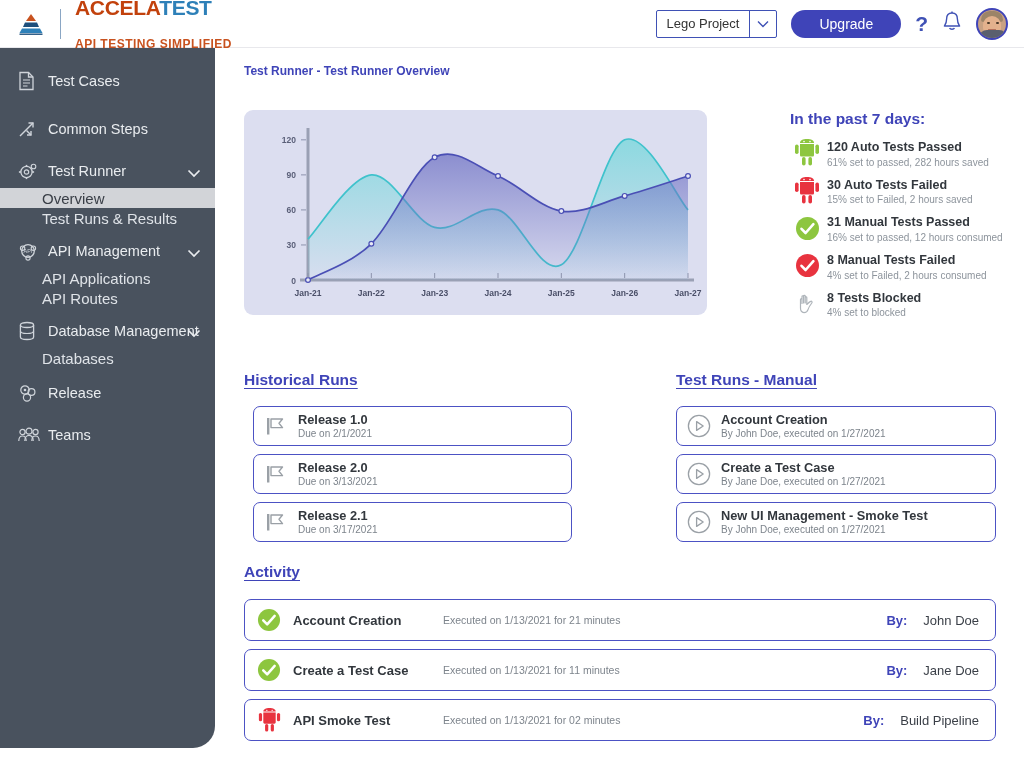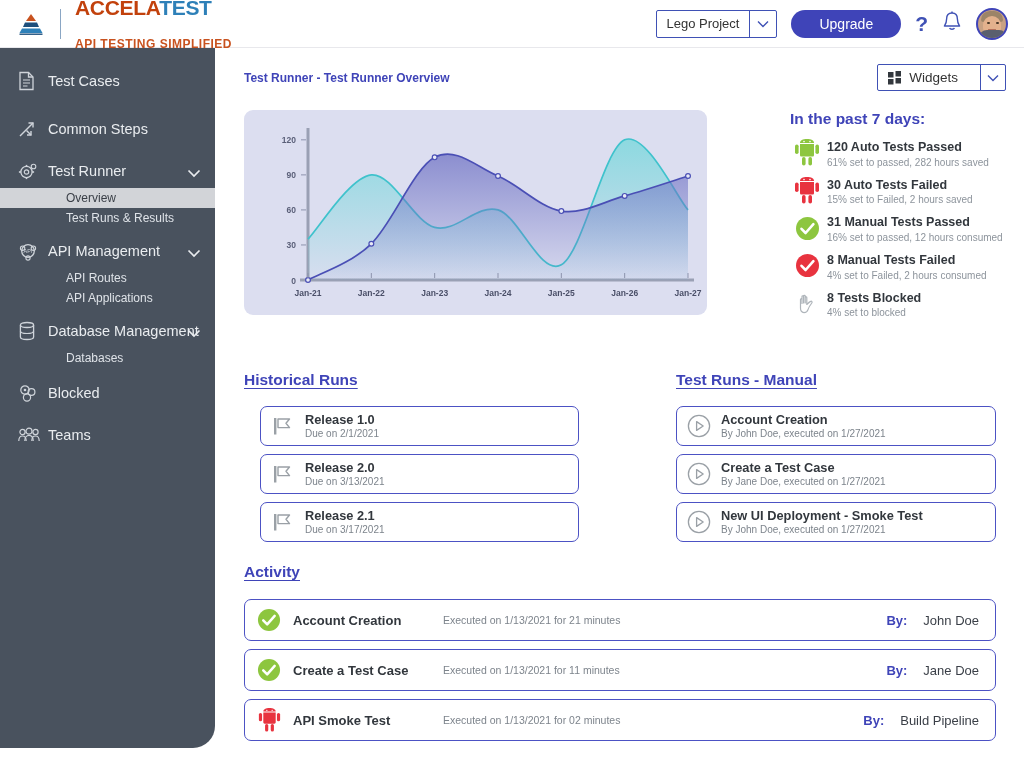--- a/index.html
+++ b/index.html
@@ -72,22 +72,22 @@
     background: #49525e; border-bottom-right-radius: 22px; padding-top: 16px;
   }
   .nav-item {
     display: flex; align-items: center; height: 34px; padding-left: 18px;
     color: #e9ecef; font-size: 14.5px; cursor: pointer; position: relative;
   }
   .nav-item .ic { width: 26px; display: flex; align-items: center; flex: 0 0 26px; }
   .nav-item .lbl { margin-left: 4px; white-space: nowrap; }
   .nav-item .chev-r { position: absolute; right: 14px; top: 11px; }
   .nav-sub {
-    font-size: 12px; color: #dfe3e8; height: 20px; display: flex;
-    align-items: center; padding-left: 66px; cursor: pointer;
+    font-size: 15px; color: #dfe3e8; height: 20px; display: flex;
+    align-items: center; padding-left: 42px; cursor: pointer;
   }
   .nav-sub.active { background: #d2d4d8; color: #3a3f47; }
   .sp-8 { height: 8px; } .sp-14 { height: 14px; } .sp-6 { height: 6px; }
 
   
   .content { position: absolute; top: 48px; left: 215px; width: 809px; height: 712px; background: #fff; }
   .page-head { display: flex; align-items: center; padding: 16px 18px 0 29px; }
   .page-title { font-size: 12px; font-weight: bold; color: #3f44b8; }
   .widgets-select {
     margin-left: auto; display: flex; align-items: center; height: 27px;
@@ -260,22 +260,22 @@
           <text x="10" y="12" font-size="5.5" fill="#cfd4da" text-anchor="middle" font-family="Liberation Sans, sans-serif">API</text>
         </svg>
       </span>
       <span class="lbl">API Management</span>
       <span class="chev-r">
         <svg width="14" height="9" viewBox="0 0 14 9">
             <path d="M1.5 1.5 L7 7 L12.5 1.5" stroke="#e9ecef" stroke-width="1.7" fill="none"></path>
           </svg>
       </span>
     </div>
+    <div class="nav-sub">API Applications</div>
     <div class="nav-sub">API Routes</div>
-    <div class="nav-sub">API Applications</div>
 
     <div class="sp-6"></div>
 
     <div class="nav-item">
       <span class="ic">
         <svg width="18" height="20" viewBox="0 0 18 20">
           <ellipse cx="9" cy="4" rx="6.6" ry="2.5" stroke="#cfd4da" stroke-width="1.3" fill="none"></ellipse>
           <path d="M2.4 4 L2.4 16 C2.4 17.4 5.4 18.5 9 18.5 C12.6 18.5 15.6 17.4 15.6 16 L15.6 4" stroke="#cfd4da" stroke-width="1.3" fill="none"></path>
           <path d="M2.4 10 C2.4 11.4 5.4 12.5 9 12.5 C12.6 12.5 15.6 11.4 15.6 10" stroke="#cfd4da" stroke-width="1.2" fill="none"></path>
         </svg>
@@ -293,21 +293,21 @@
 
     <div class="nav-item">
       <span class="ic">
         <svg width="20" height="20" viewBox="0 0 20 20">
           <circle cx="7" cy="7" r="4.2" stroke="#cfd4da" stroke-width="1.2" fill="none"></circle>
           <circle cx="13.5" cy="9" r="3.4" stroke="#cfd4da" stroke-width="1.2" fill="none"></circle>
           <circle cx="9" cy="14.5" r="3.6" stroke="#cfd4da" stroke-width="1.2" fill="none"></circle>
           <circle cx="7" cy="7" r="1.3" fill="#cfd4da"></circle>
         </svg>
       </span>
-      <span class="lbl">Blocked</span>
+      <span class="lbl">Release</span>
     </div>
 
     <div class="sp-8"></div>
 
     <div class="nav-item">
       <span class="ic">
         <svg width="22" height="16" viewBox="0 0 22 16">
           <circle cx="4.5" cy="5" r="2.6" stroke="#cfd4da" stroke-width="1.2" fill="none"></circle>
           <path d="M0.8 14 C0.8 10.6 2.4 9 4.5 9 C6.6 9 8.2 10.6 8.2 14" stroke="#cfd4da" stroke-width="1.2" fill="none"></path>
           <circle cx="11" cy="4.2" r="3" stroke="#cfd4da" stroke-width="1.2" fill="none"></circle>
@@ -317,37 +317,20 @@
         </svg>
       </span>
       <span class="lbl">Teams</span>
     </div>
   </div>
 
   <div class="content">
 
     <div class="page-head">
       <div class="page-title">Test Runner - Test Runner Overview</div>
-      <div class="widgets-select">
-        <span class="wic">
-          <svg width="14" height="14" viewBox="0 0 14 14">
-            <rect x="0" y="1" width="5.5" height="5.5" fill="#32373d"></rect>
-            <rect x="7.5" y="0" width="5.5" height="5.5" fill="#32373d"></rect>
-            <rect x="0" y="8" width="5.5" height="5.5" fill="#32373d"></rect>
-            <rect x="7.5" y="7" width="5.5" height="5.5" fill="#32373d"></rect>
-          </svg>
-        </span>
-        <span class="val">Widgets</span>
-        <span class="sep"></span>
-        <span class="chev">
-          <svg width="12" height="8" viewBox="0 0 12 8">
-              <path d="M1 1.5 L6 6.5 L11 1.5" stroke="#3f51b5" stroke-width="1.4" fill="none"></path>
-            </svg>
-        </span>
-      </div>
     </div>
 
     <div class="chart-card">
       <svg id="chart-svg" width="463" height="205" viewBox="0 0 463 205">
           <defs>
             <linearGradient id="g0" x1="0" y1="0" x2="0" y2="1">
               <stop offset="0%" stop-color="#7fd8dd" stop-opacity="0.95"></stop>
               <stop offset="100%" stop-color="#7fd8dd" stop-opacity="0.05"></stop>
             </linearGradient>
             <linearGradient id="g1" x1="0" y1="0" x2="0" y2="1">
@@ -469,21 +452,21 @@
           </svg>
         </span>
         <span class="stat-txt">
           <span class="stat-main">8 Tests Blocked</span>
           <span class="stat-sub" style="display:block">4% set to blocked</span>
         </span>
       </div>
     </div>
 
     <div class="sec-head" style="left:29px; top:323px;">Historical Runs</div>
-    <div class="card-list" style="left:45px; top:358px; width:319px;">
+    <div class="card-list" style="left:38px; top:358px; width:319px;">
       <div class="card">
         <span class="card-ic">
           <svg width="22" height="20" viewBox="0 0 22 20">
             <rect x="2" y="2" width="2.4" height="16.5" fill="#9aa0a6"></rect>
             <path d="M6 3 L17.5 3 L14 7.2 L17.5 11.6 L6 11.6 Z" stroke="#9aa0a6" stroke-width="1.4" fill="none" stroke-linejoin="round"></path>
           </svg>
         </span>
         <span class="card-body">
           <span class="card-title" style="display:block">Release 1.0</span>
           <span class="card-sub" style="display:block">Due on 2/1/2021</span>
@@ -542,21 +525,21 @@
         </span>
       </div>
       <div class="card">
         <span class="card-ic">
           <svg width="24" height="24" viewBox="0 0 24 24">
             <circle cx="12" cy="12" r="10.6" stroke="#9aa0a6" stroke-width="1.3" fill="none"></circle>
             <path d="M9.6 7.6 L16.2 12 L9.6 16.4 Z" stroke="#9aa0a6" stroke-width="1.3" fill="none" stroke-linejoin="round"></path>
           </svg>
         </span>
         <span class="card-body">
-          <span class="card-title" style="display:block">New UI Deployment - Smoke Test</span>
+          <span class="card-title" style="display:block">New UI Management - Smoke Test</span>
           <span class="card-sub" style="display:block">By John Doe, executed on 1/27/2021</span>
         </span>
       </div>
     </div>
 
     <div class="sec-head" style="left:29px; top:515px;">Activity</div>
     <div class="card-list" style="left:29px; top:551px; width:752px;">
 
       <div class="act-card">
         <span class="act-ic">

